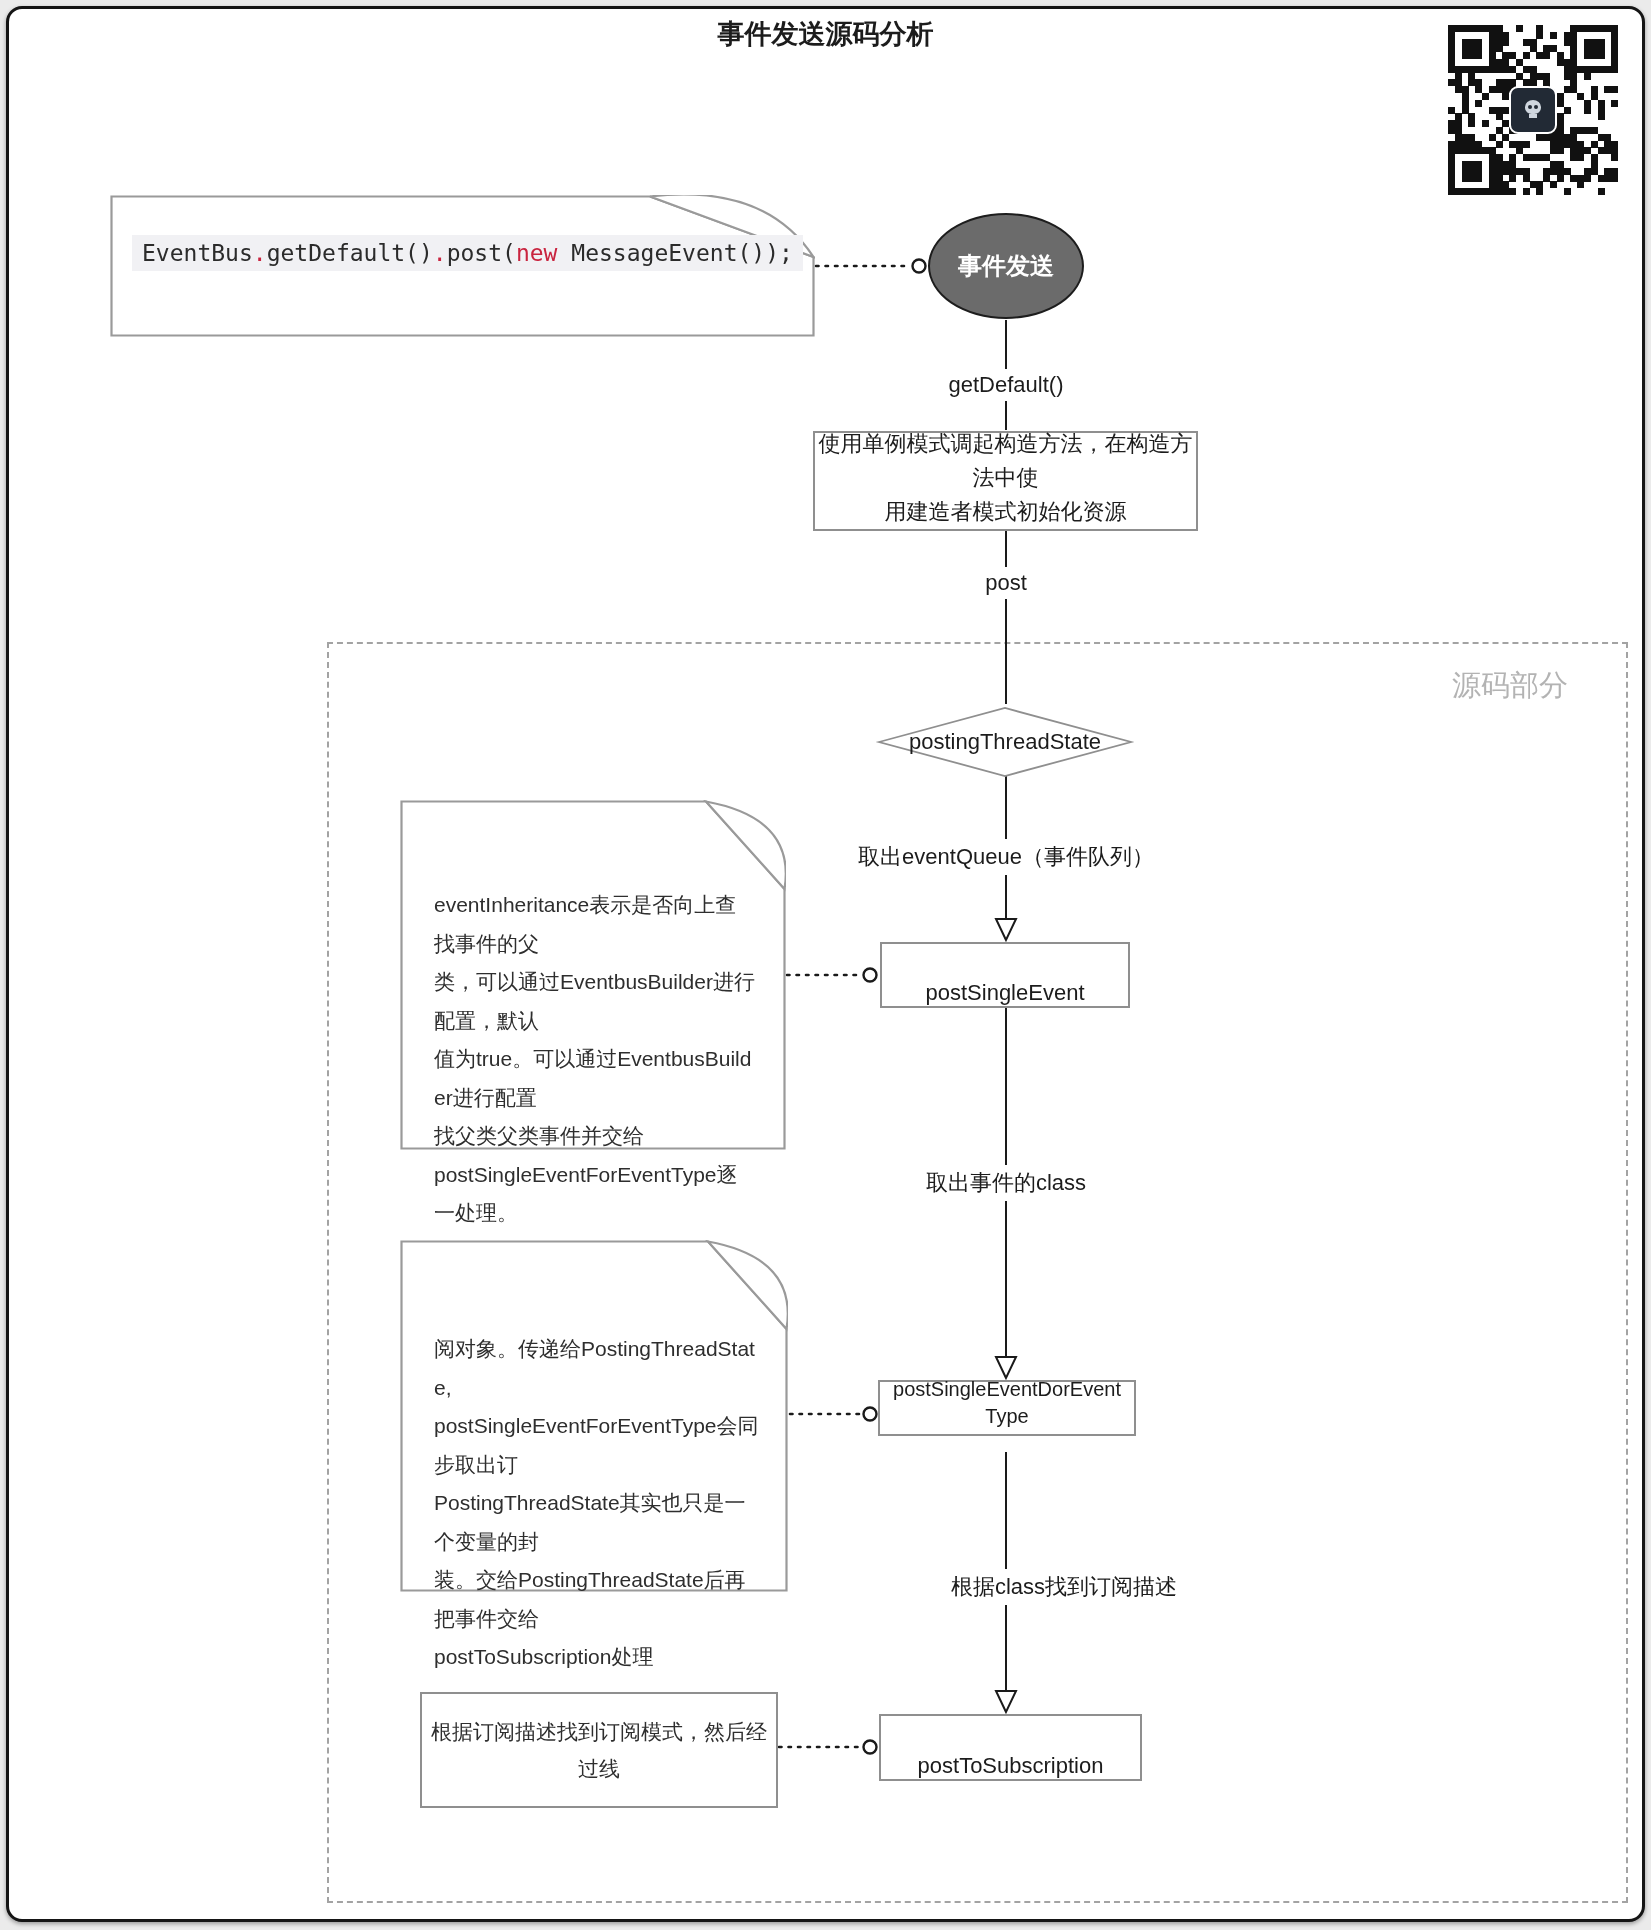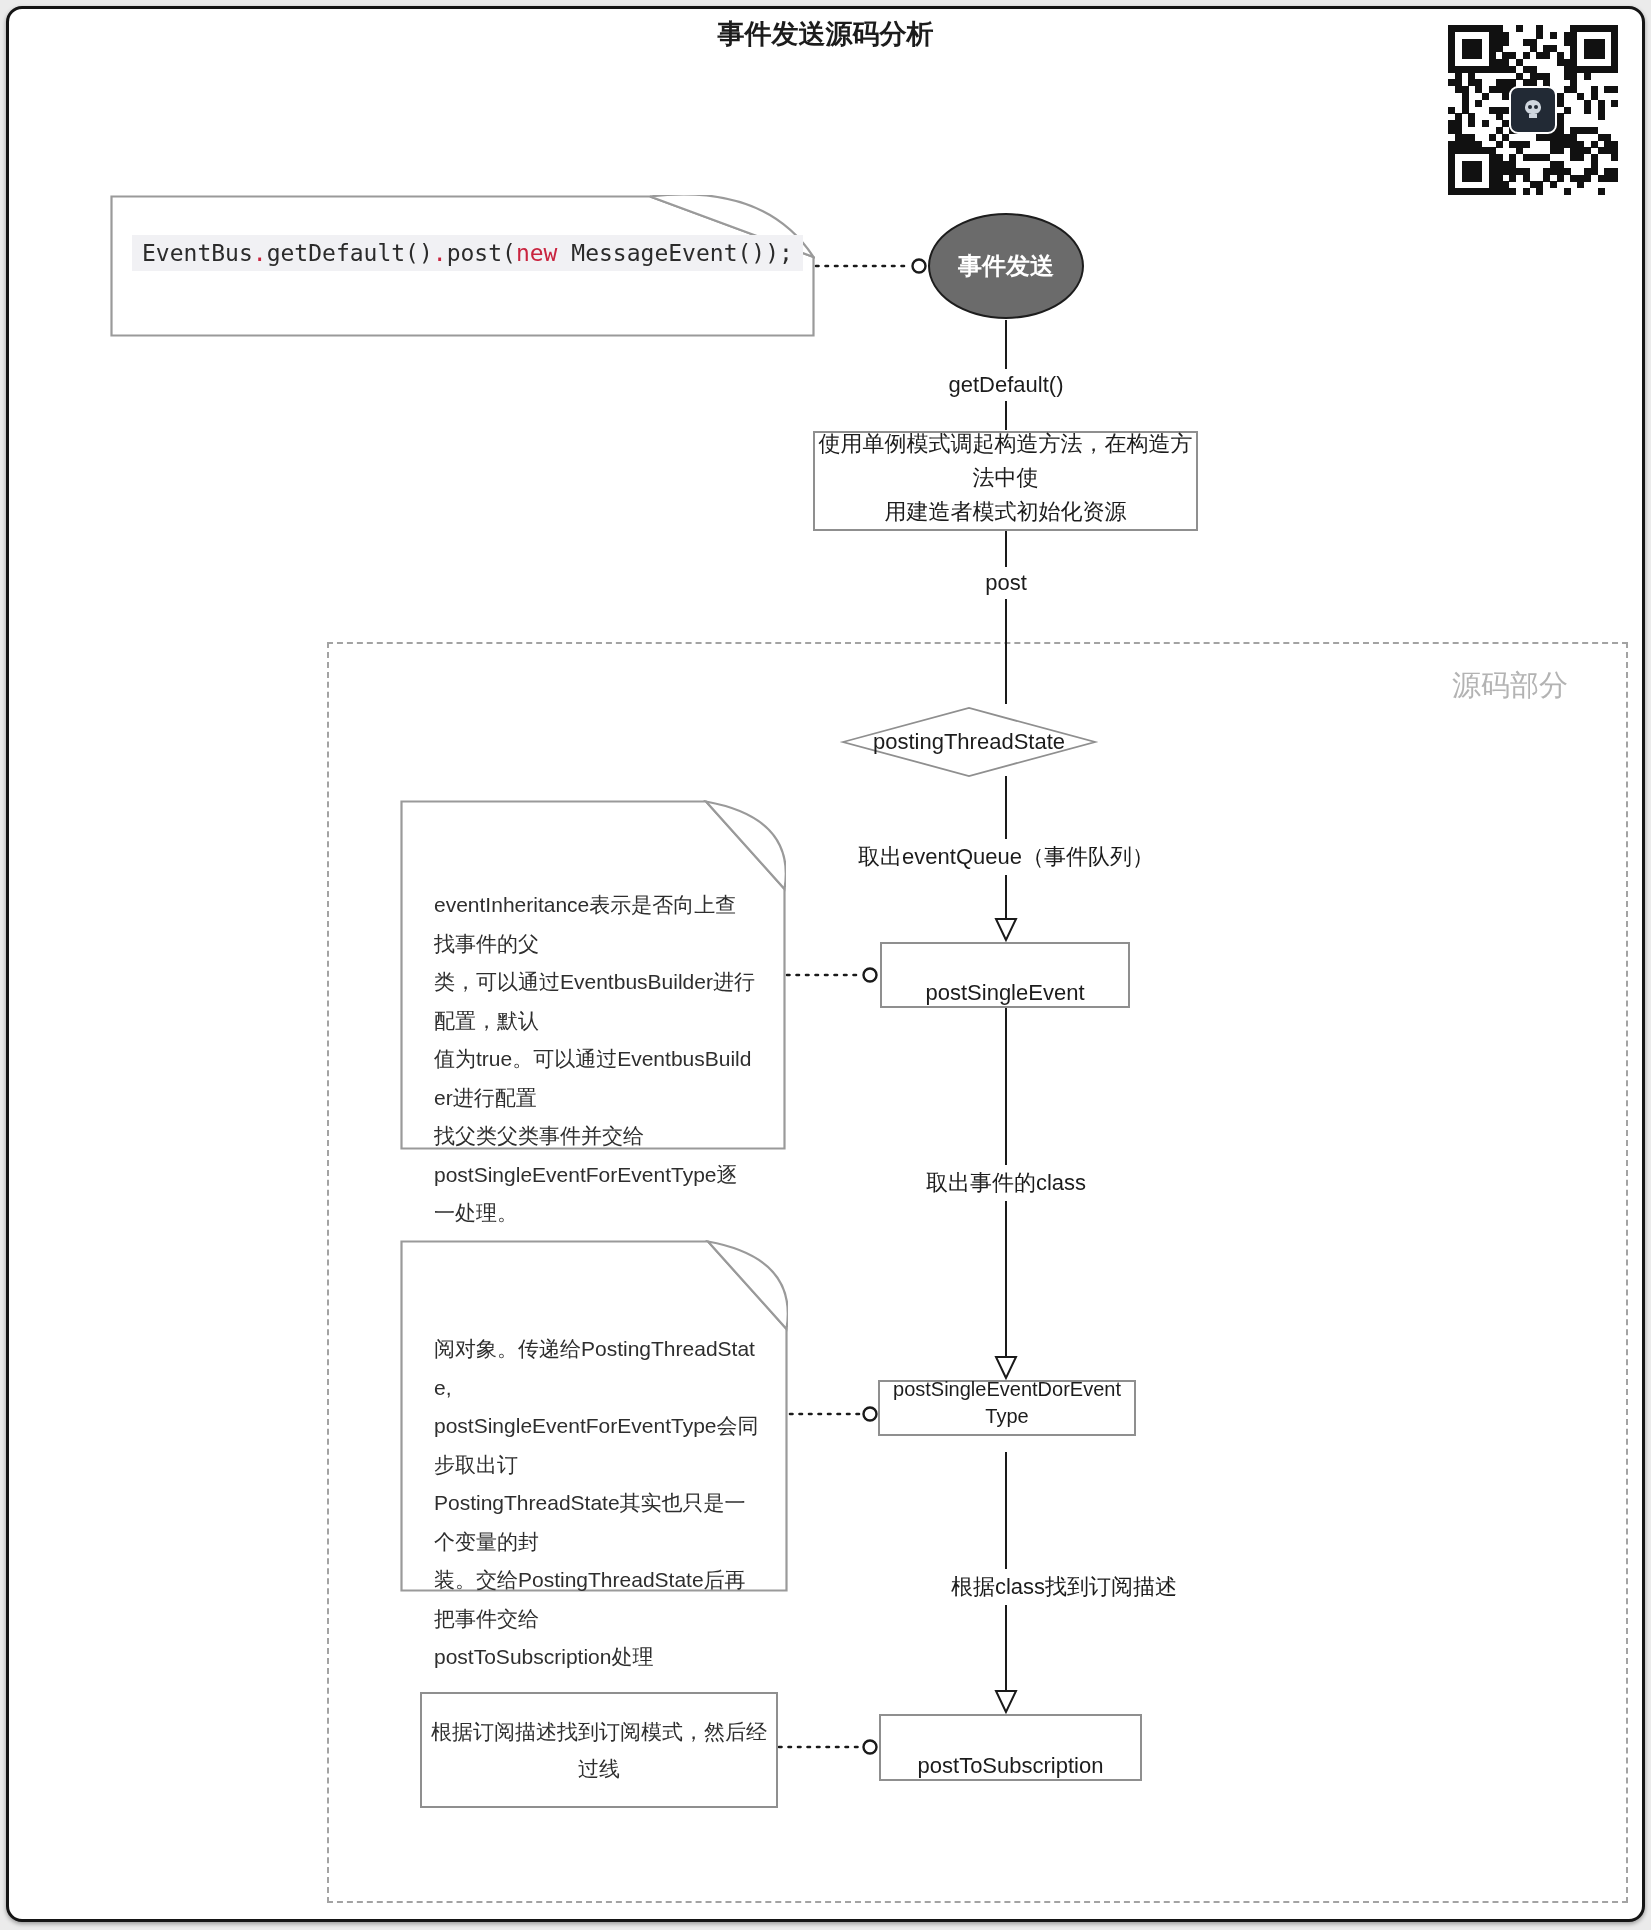--- a/index.html
+++ b/index.html
@@ -37,21 +37,21 @@
              font-size:23px;background:#f1f1f4;padding:5px 10px;white-space:pre;color:#2b2b2b;}
   .code-red{color:var(--keyword-red);}
   
   .ellipse{position:absolute;left:928px;top:213px;width:156px;height:106px;background:var(--node-fill);
            border:2.5px solid #1d1d1d;border-radius:50%;display:flex;align-items:center;justify-content:center;
            color:#fff;font-size:24px;font-weight:bold;z-index:3;box-sizing:border-box;}
   .rect-node{position:absolute;background:#fff;border:2.5px solid var(--border-gray);z-index:3;
              display:flex;align-items:flex-end;justify-content:center;text-align:center;
              font-size:22px;box-sizing:border-box;color:#1c1c1c;}
   .rect-node .stack span{display:block;line-height:34px;}
-  .diamond{position:absolute;left:839px;top:705px;width:260px;height:74px;z-index:3;}
+  .diamond{position:absolute;left:875px;top:705px;width:260px;height:74px;z-index:3;}
   .diamond svg{position:absolute;left:0;top:0;}
   .diamond .dlabel{position:absolute;left:0;top:0;right:0;bottom:0;display:flex;align-items:center;
                    justify-content:center;font-size:22px;}
   .edge-label{position:absolute;transform:translate(-50%,-50%);background:#fff;padding:3px 10px;
               font-size:22px;z-index:3;white-space:nowrap;}
   .region{position:absolute;left:327px;top:642px;width:1301px;height:1261px;
           border:2px dashed #a3a3a3;z-index:1;box-sizing:border-box;}
   .region-label{position:absolute;left:1452px;top:666px;font-size:29px;color:var(--region-label-gray);z-index:3;}
   .plain-note{position:absolute;left:420px;top:1692px;width:358px;height:116px;background:#fff;
               border:2px solid var(--border-gray);z-index:3;box-sizing:border-box;

